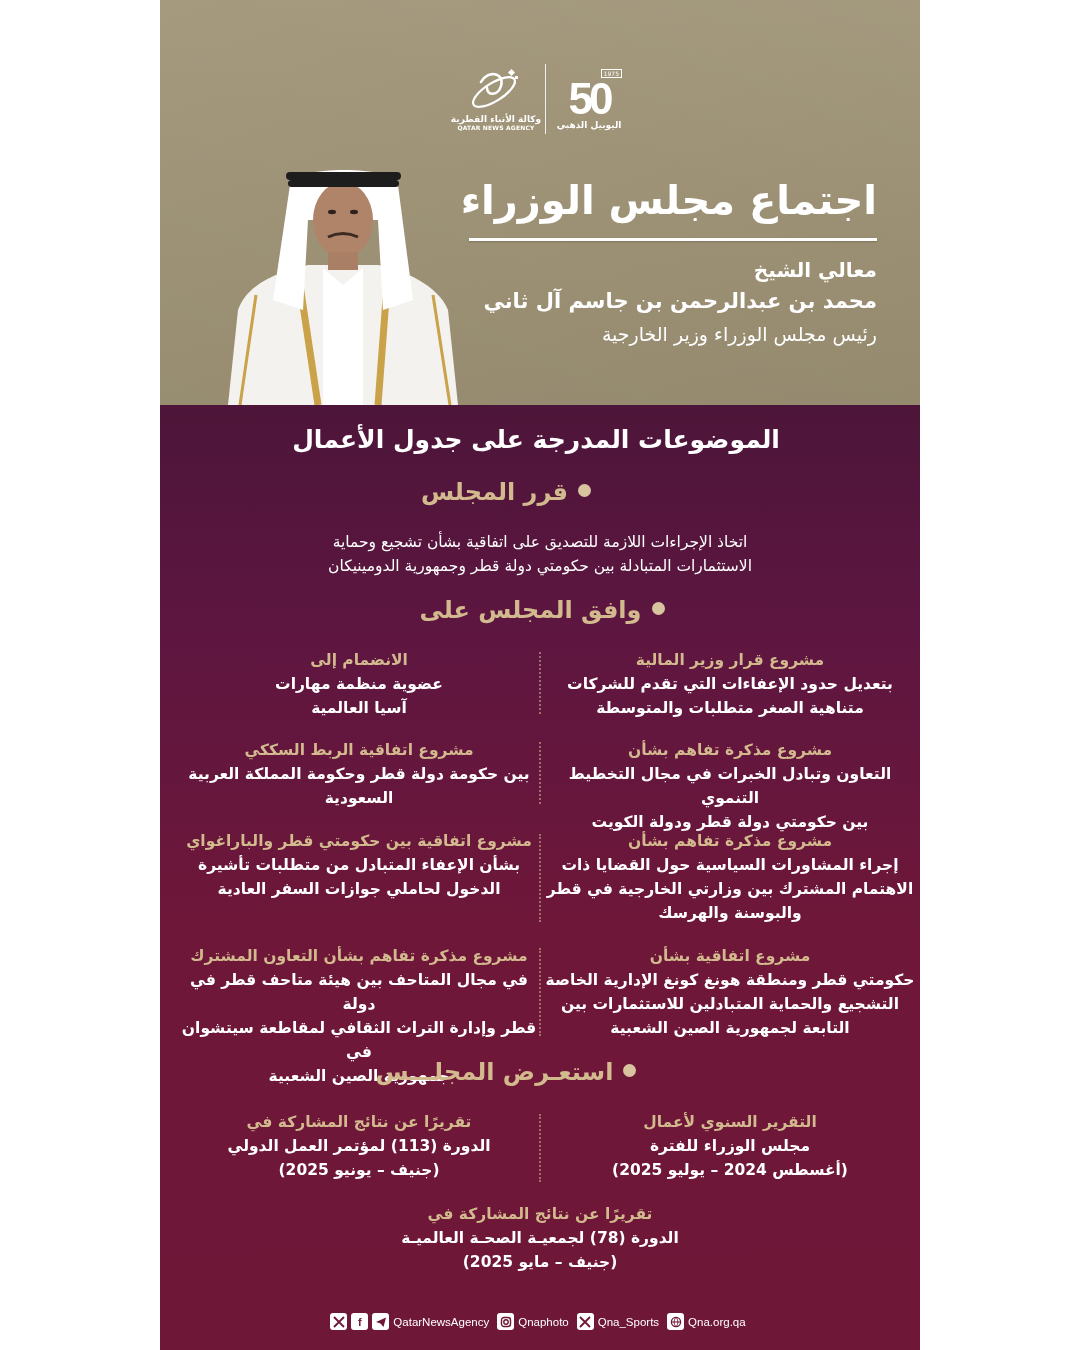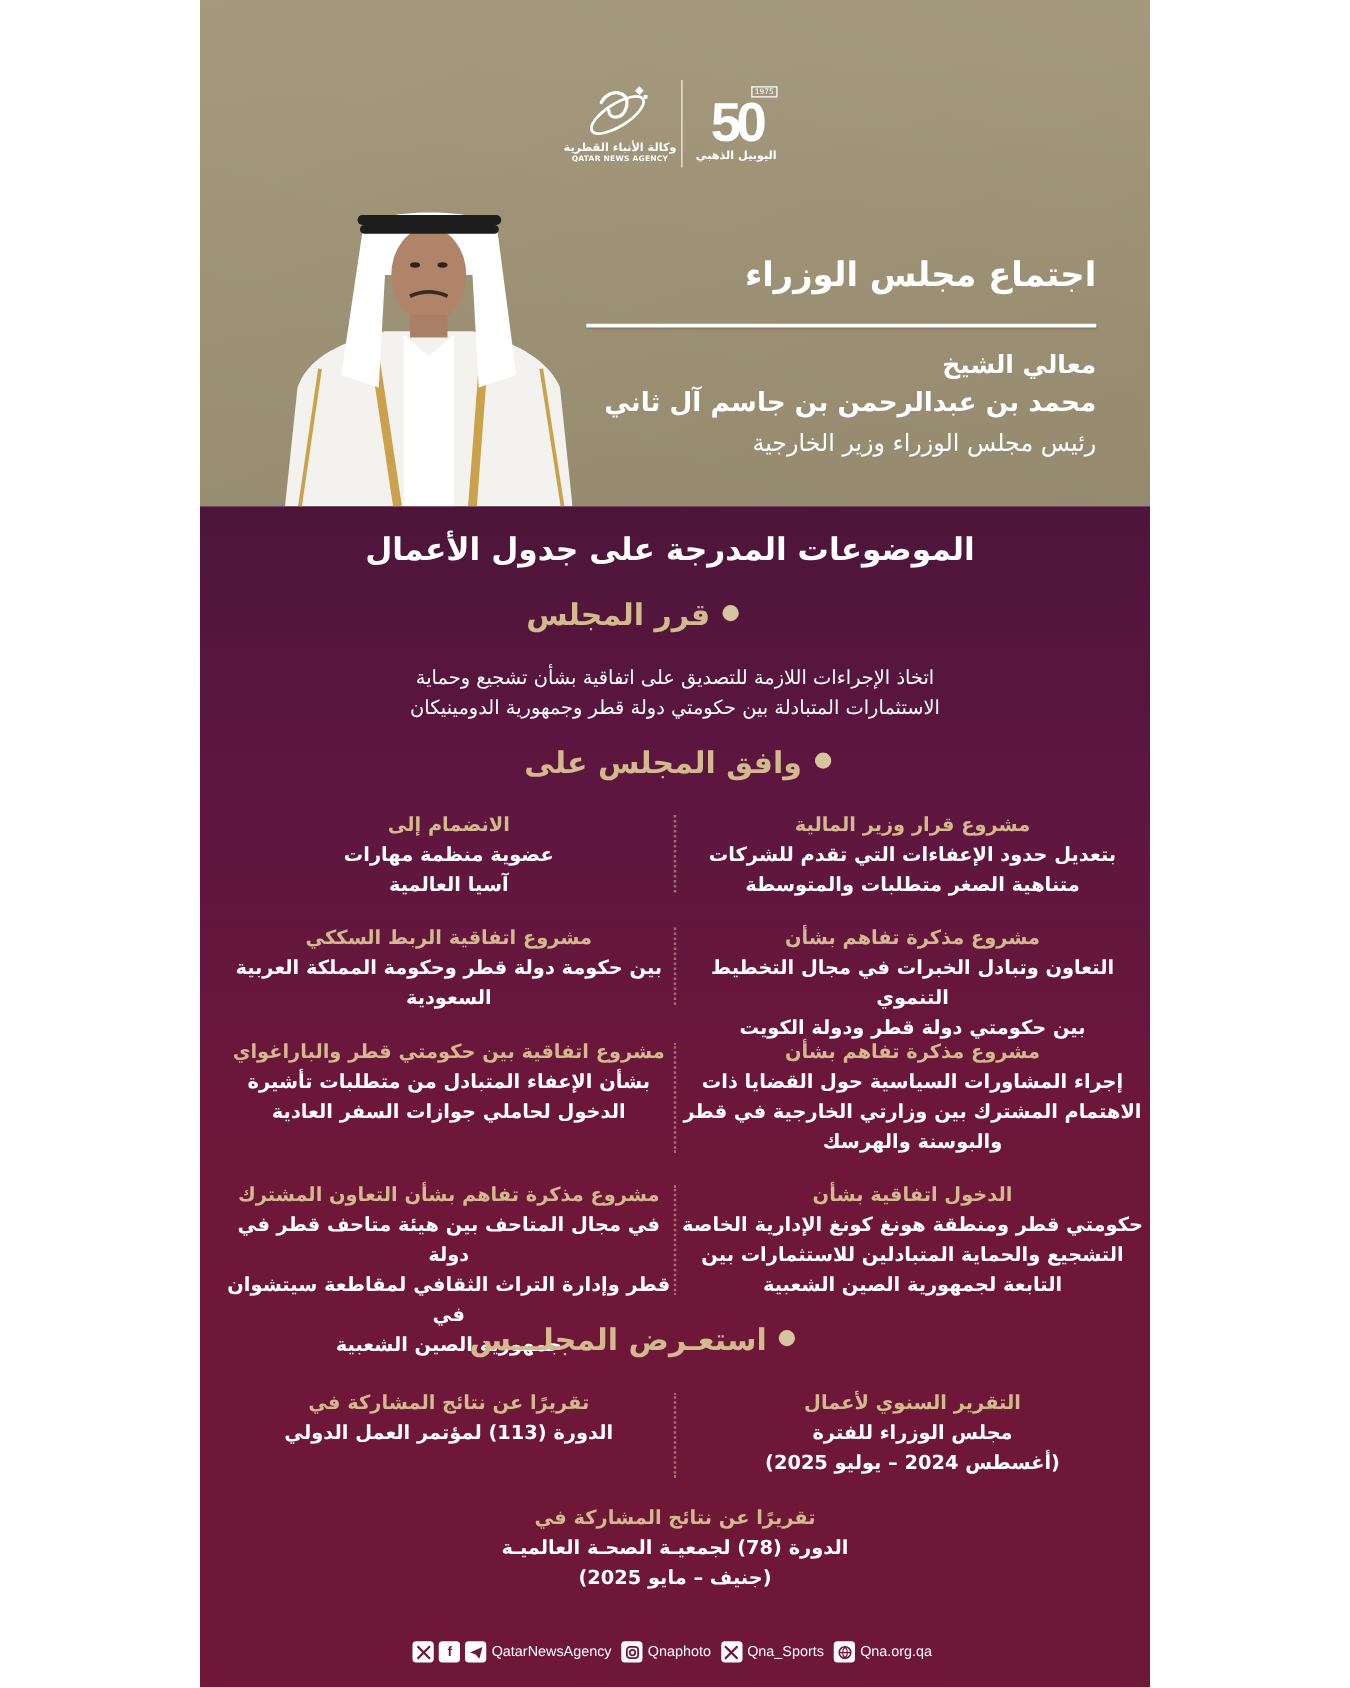--- a/index.html
+++ b/index.html
@@ -33,21 +33,21 @@
   .jub-logo { width: 70px; display: flex; flex-direction: column; align-items: center; position: relative; }
   .jub-year { font-size: 6px; color: #fff; border: 1px solid #fff; padding: 0 2px; align-self: flex-end; margin-right: 2px; }
   .jub-50 { font-size: 44px; font-weight: bold; color: #fff; line-height: 42px; font-family: "Liberation Sans", sans-serif; letter-spacing: -4px; }
   .jub-ar { font-size: 9px; color: #fff; font-weight: bold; direction: rtl; white-space: nowrap; }
 
   
   .photo { position: absolute; left: 68px; top: 160px; width: 230px; height: 245px; z-index: 1; }
 
   
   .head-block { position: absolute; right: 43px; top: 176px; width: 420px; direction: rtl; text-align: right; color: #fff; z-index: 2; }
-  .meeting-title { font-size: 27px; font-weight: bold; line-height: 48px; margin-top: 21px; }
+  .meeting-title { font-size: 40px; font-weight: bold; line-height: 48px; }
   .meeting-date { font-size: 19px; line-height: 28px; margin-top: 4px; }
   .head-rule { height: 3px; background: #ffffff; margin-top: 14px; width: 408px; box-shadow: 0 1px 2px rgba(0,0,0,0.2); }
   .pm-honorific { font-size: 20px; font-weight: bold; line-height: 30px; margin-top: 14px; }
   .pm-name { font-size: 21px; font-weight: bold; line-height: 32px; }
   .pm-role { font-size: 19px; line-height: 34px; }
 
   
   .agenda-title { position: absolute; left: 0; top: 425px; width: 752px; text-align: center; color: #fff; font-size: 25px; font-weight: bold; direction: rtl; }
   .section-head { position: absolute; left: 0; width: 692px; text-align: center; direction: rtl; color: #d2b98e; font-size: 24px; font-weight: bold; }
   .section-head .dot { display: inline-block; width: 13px; height: 13px; border-radius: 50%; background: #d8c49f; margin-left: 10px; vertical-align: middle; position: relative; top: -3px; }
@@ -177,21 +177,21 @@
     <div class="it-body">الاهتمام المشترك بين وزارتي الخارجية في قطر</div>
     <div class="it-body">والبوسنة والهرسك</div>
   </div>
   <div class="item col-l" style="top:829px;">
     <div class="it-title">مشروع اتفاقية بين حكومتي قطر والباراغواي</div>
     <div class="it-body">بشأن الإعفاء المتبادل من متطلبات تأشيرة</div>
     <div class="it-body">الدخول لحاملي جوازات السفر العادية</div>
   </div>
 
   <div class="item col-r" style="top:944px;">
-    <div class="it-title">الدخول اتفاقية بشأن</div>
+    <div class="it-title">مشروع اتفاقية بشأن</div>
     <div class="it-body">حكومتي قطر ومنطقة هونغ كونغ الإدارية الخاصة</div>
     <div class="it-body">التشجيع والحماية المتبادلين للاستثمارات بين</div>
     <div class="it-body">التابعة لجمهورية الصين الشعبية</div>
   </div>
   <div class="item col-l" style="top:944px;">
     <div class="it-title">مشروع مذكرة تفاهم بشأن التعاون المشترك</div>
     <div class="it-body">في مجال المتاحف بين هيئة متاحف قطر في دولة</div>
     <div class="it-body">قطر وإدارة التراث الثقافي لمقاطعة سيتشوان في</div>
     <div class="it-body">جمهورية الصين الشعبية</div>
   </div>
@@ -201,20 +201,21 @@
   </div>
 
   <div class="item col-r" style="top:1110px;">
     <div class="it-title">التقرير السنوي لأعمال</div>
     <div class="it-body">مجلس الوزراء للفترة</div>
     <div class="it-body">(أغسطس 2024 – يوليو 2025)</div>
   </div>
   <div class="item col-l" style="top:1110px;">
     <div class="it-title">تقريرًا عن نتائج المشاركة في</div>
     <div class="it-body">الدورة (113) لمؤتمر العمل الدولي</div>
+    <div class="it-body">(جنيف – يونيو 2025)</div>
   </div>
   <div class="item col-c" style="top:1202px;">
     <div class="it-title">تقريرًا عن نتائج المشاركة في</div>
     <div class="it-body">الدورة (78) لجمعيـة الصحـة العالميـة</div>
     <div class="it-body">(جنيف – مايو 2025)</div>
   </div>
 
   <div class="footer">
     <span class="sbox">
       <svg viewBox="0 0 12 12">

